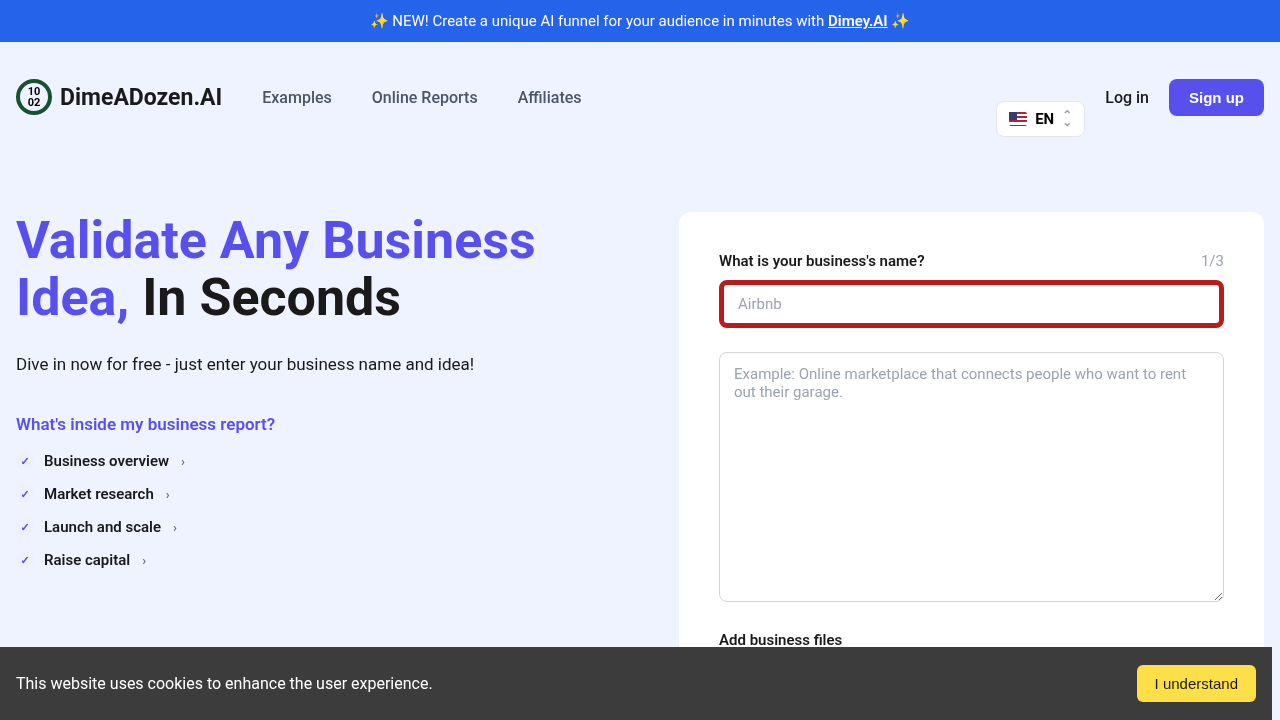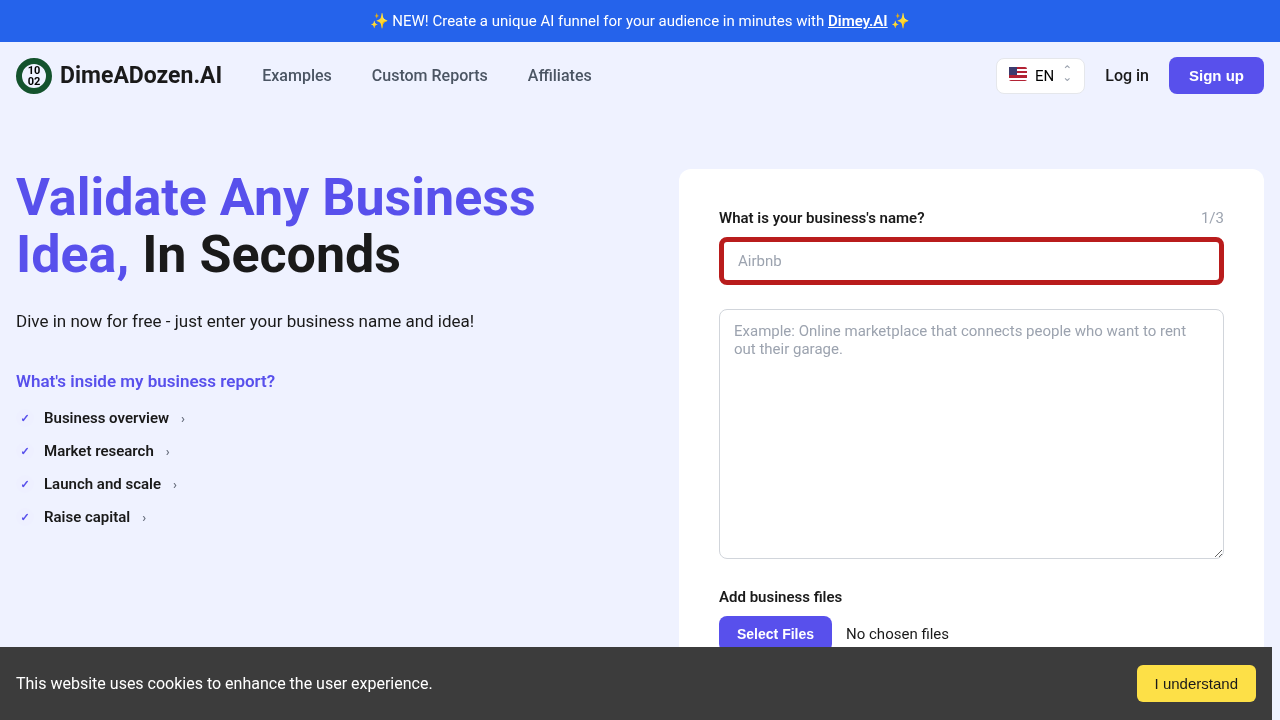--- a/index.html
+++ b/index.html
@@ -34,21 +34,21 @@
       background: transparent;
     }
     .logo {
       display: flex;
       align-items: center;
       gap: 8px;
     }
     .logo-icon {
       width: 36px;
       height: 36px;
-      border: 6px solid #14532d;
+      border: 4px solid #14532d;
       border-radius: 50%;
       display: flex;
       align-items: center;
       justify-content: center;
       font-size: 11px;
       font-weight: bold;
       line-height: 1;
     }
     .logo-text {
       font-size: 23px;
@@ -71,24 +71,26 @@
       display: flex;
       align-items: center;
       gap: 20px;
     }
     .lang-selector {
       background: white;
       border: 1px solid #E5E7EB;
       border-radius: 8px;
       padding: 8px 12px;
       display: flex;
+      align-items: center;
       gap: 8px;
       cursor: pointer;
       font-size: 15px;
-      font-weight: 400;
+      font-weight: 700;
+      margin-top: 44px;
     }
     .flag {
       width: 18px;
       height: 14px;
       background: linear-gradient(180deg, #B22234 0%, #B22234 15%, #fff 15%, #fff 30%, #B22234 30%, #B22234 45%, #fff 45%, #fff 60%, #B22234 60%, #B22234 75%, #fff 75%, #fff 90%, #B22234 90%);
       border-radius: 2px;
       position: relative;
     }
     .flag::before {
       content: '';
@@ -292,21 +294,21 @@
 
 <div class="navbar">
   <div class="logo">
     <div class="logo-icon">
       <span style="white-space:pre-line; text-align:center;">10<br>02</span>
     </div>
     <span class="logo-text">DimeADozen.AI</span>
   </div>
   <div class="nav-links">
     <a href="#">Examples</a>
-    <a href="#">Custom Reports</a>
+    <a href="#">Online Reports</a>
     <a href="#">Affiliates</a>
   </div>
   <div class="nav-right">
     <div class="lang-selector">
       <span class="flag"></span>
       <span>EN</span>
       <span class="updown">
           <span>⌃</span>
           <span>⌄</span>
         </span>

